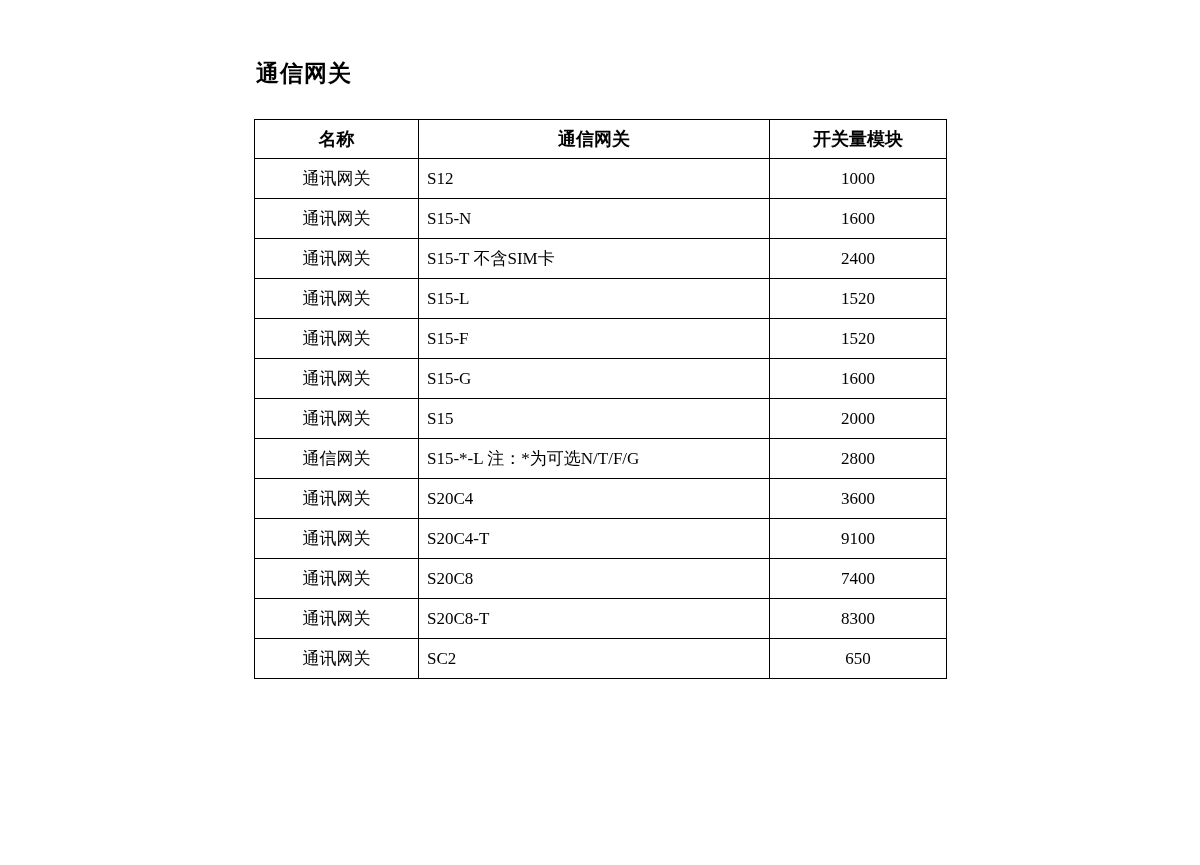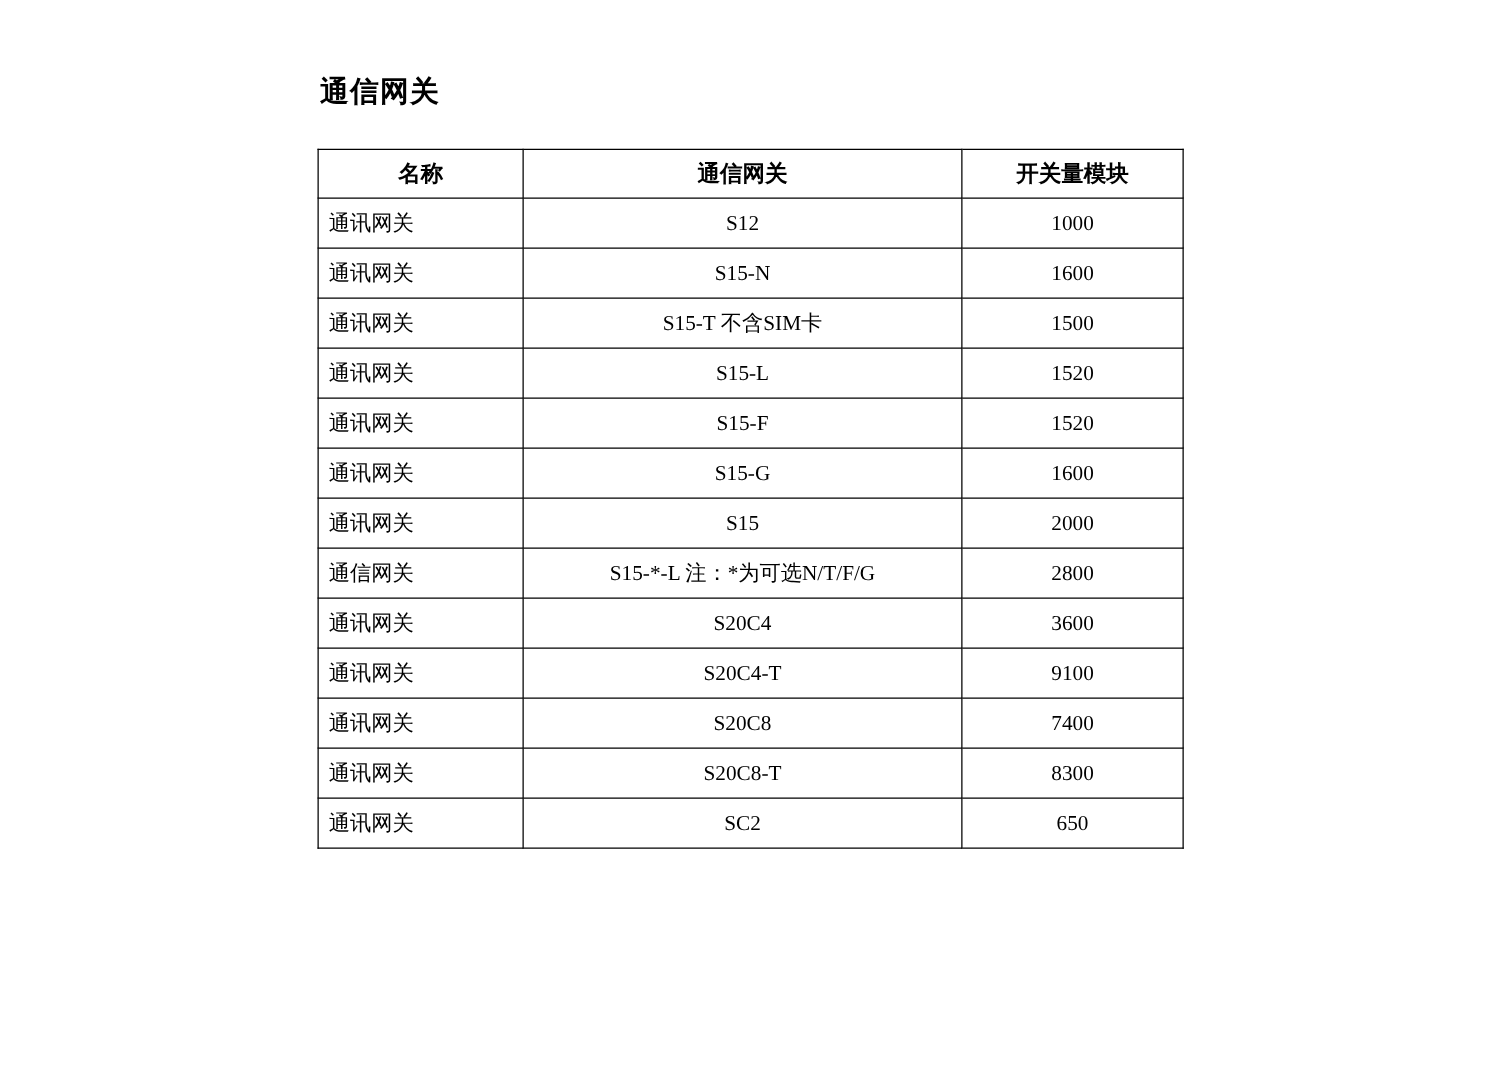--- a/index.html
+++ b/index.html
@@ -55,24 +55,24 @@
     vertical-align: middle;
     box-sizing: border-box;
   }
   table.price-table thead th {
     text-align: center;
     font-weight: bold;
     font-size: 18px;
     height: 39px;
   }
   td.cell-name {
-    text-align: left;
+    text-align: center;
   }
   td.cell-model {
-    text-align: center;
+    text-align: left;
   }
   td.cell-price {
     text-align: center;
   }
 </style>
 </head>
 <body>
 
 <div class="page">
 
@@ -99,21 +99,21 @@
             <td class="cell-price">1000</td>
           </tr>
           <tr>
             <td class="cell-name">通讯网关</td>
             <td class="cell-model">S15-N</td>
             <td class="cell-price">1600</td>
           </tr>
           <tr>
             <td class="cell-name">通讯网关</td>
             <td class="cell-model">S15-T 不含SIM卡</td>
-            <td class="cell-price">1500</td>
+            <td class="cell-price">2400</td>
           </tr>
           <tr>
             <td class="cell-name">通讯网关</td>
             <td class="cell-model">S15-L</td>
             <td class="cell-price">1520</td>
           </tr>
           <tr>
             <td class="cell-name">通讯网关</td>
             <td class="cell-model">S15-F</td>
             <td class="cell-price">1520</td>

